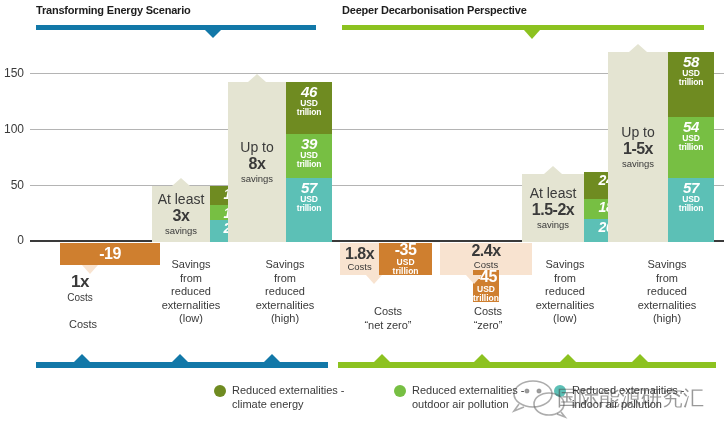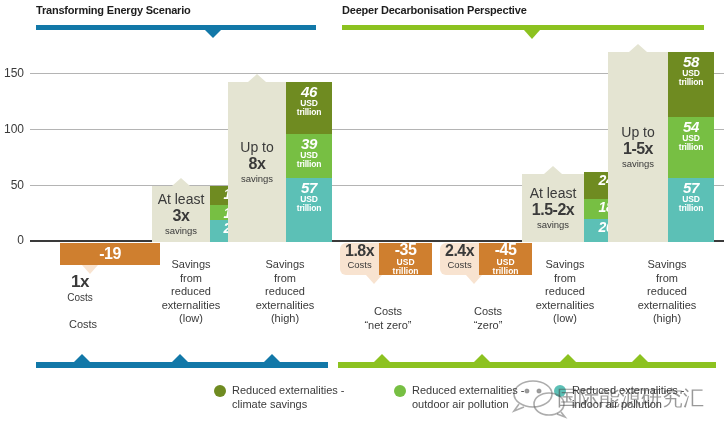--- a/index.html
+++ b/index.html
@@ -106,21 +106,21 @@
     width: 0; height: 0;
     border-left: 9px solid transparent;
     border-right: 9px solid transparent;
     border-bottom: 8px solid #e4e4d2;
   }
 
   
   .costbox {
     position: absolute;
     background: #f8e3d0;
-    display: flex; align-items: flex-start; border-radius: 6px;
+    display: flex; align-items: center;
   }
   .costbox .lbl {
     flex: 0 0 auto;
     text-align: center;
     padding: 0 5px;
     line-height: 1.05;
   }
   .costbox .lbl .n { display: block; font-size: 16px; font-weight: bold; letter-spacing: -0.5px; }
   .costbox .lbl .t { display: block; font-size: 9.5px; }
   .costbox .val {
@@ -331,21 +331,21 @@
       <span class="n">1.8x</span>
       <span class="t">Costs</span>
     </div>
     <div class="val">
       <span class="v">-35</span>
       <span class="u">USD</span>
       <span class="u">trillion</span>
     </div>
   </div>
 
-  <div class="costbox" style="left:104px; top:243px; width:92px; height:32px;">
+  <div class="costbox" style="left:104px; top:243px; width:92px; height:32px;flex-direction:column;">
     <div class="costbox-notch" style="left:26px"></div>
     <div class="lbl">
       <span class="n">2.4x</span>
       <span class="t">Costs</span>
     </div>
     <div class="val">
       <span class="v">-45</span>
       <span class="u">USD</span>
       <span class="u">trillion</span>
     </div>
@@ -368,21 +368,21 @@
   <div class="up-arrow" style="left:222px"></div>
   <div class="up-arrow" style="left:294px"></div>
 </div>
 
 <div id="legend">
 
   <div class="legend-item" style="left:178px; width:170px;">
     <span class="legend-dot" style="background:#6f8b21"></span>
     <span class="legend-text">
       <span>Reduced externalities -</span><br>
-      <span>climate savings</span>
+      <span>climate energy</span>
     </span>
   </div>
 
   <div class="legend-item" style="left:358px; width:180px;">
     <span class="legend-dot" style="background:#77bf43"></span>
     <span class="legend-text">
       <span>Reduced externalities -</span><br>
       <span>outdoor air pollution</span>
     </span>
   </div>

